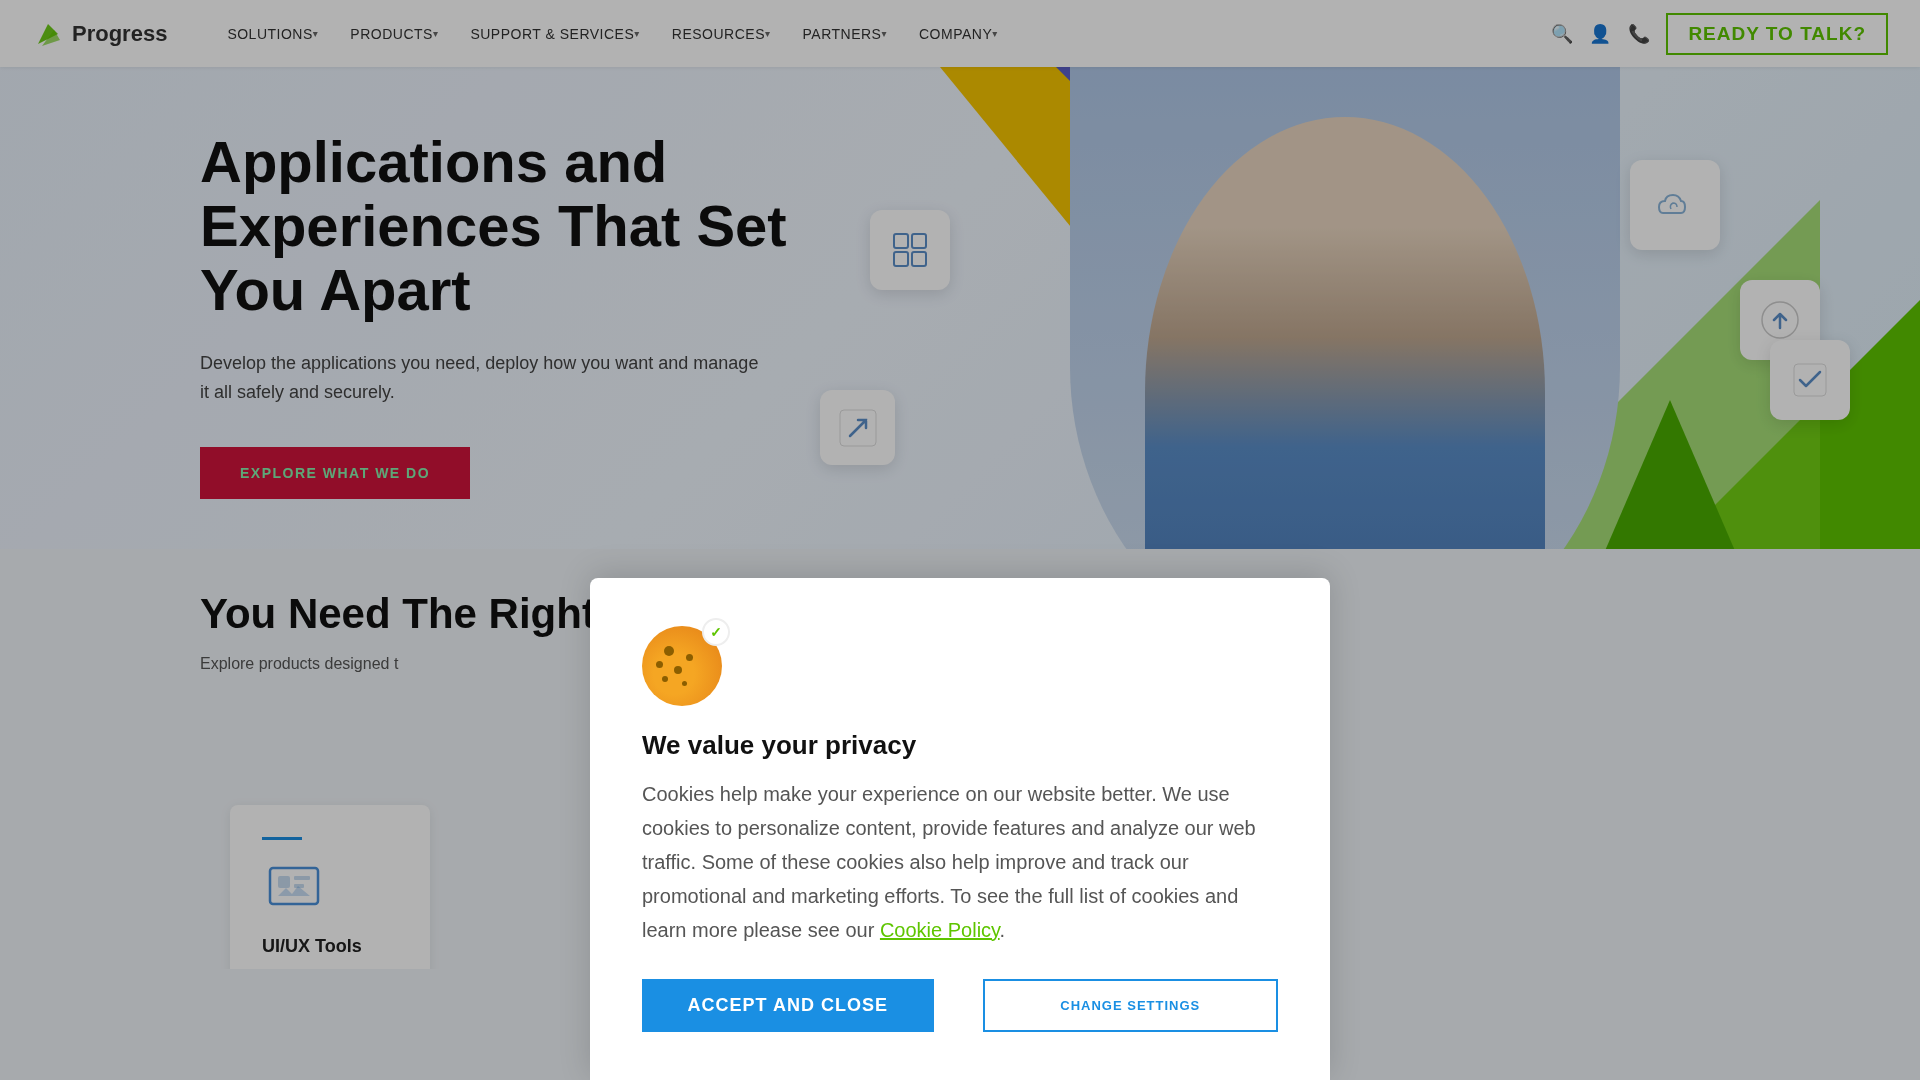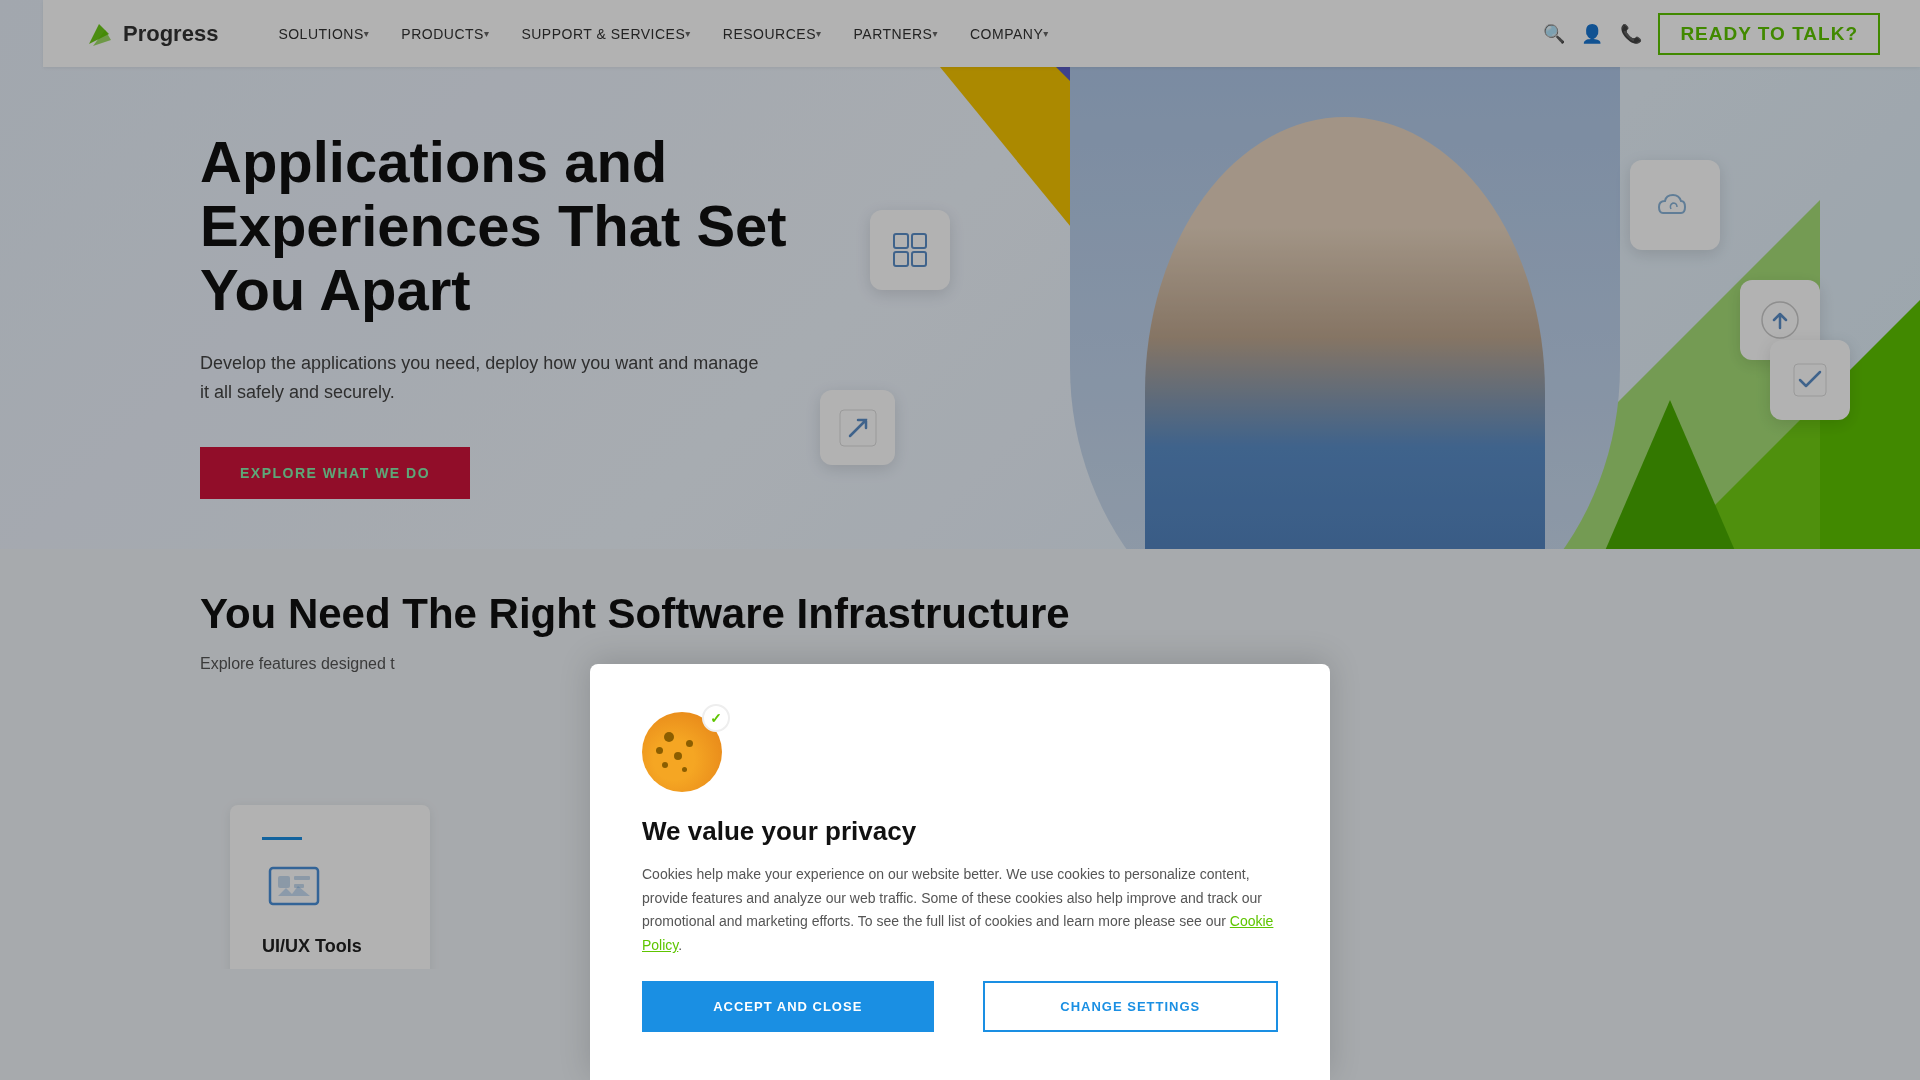--- a/index.html
+++ b/index.html
@@ -2,21 +2,21 @@
 <html><head>
   <meta charset="utf-8">
   <style>
     * { margin: 0; padding: 0; box-sizing: border-box; }
     body { font-family: 'Arial', sans-serif; width: 1920px; height: 1080px; overflow: hidden; background: #f0f4f8; }
 
     
     .navbar {
       position: fixed; top: 0; left: 0; right: 0; height: 67px;
       background: #fff; display: flex; 
-      padding: 0 40px; z-index: 100; box-shadow: 0 1px 4px rgba(0,0,0,0.08); margin-left: 43px;
+      padding: 0 32px; z-index: 100; box-shadow: 0 1px 4px rgba(0,0,0,0.08);
     }
     .nav-logo { display: flex; align-items: center; margin-right: 60px; }
     .nav-logo-icon { width: 32px; height: 32px; margin-right: 8px; }
     .nav-logo-text { font-size: 22px; font-weight: bold; color: #333; }
     .nav-links { display: flex; align-items: center; gap: 32px; flex: 1; }
     .nav-link {
       font-size: 14px; font-weight: 400; color: #333; cursor: pointer;
       display: flex; align-items: center; text-transform: uppercase; letter-spacing: 0.5px;
     }
     .nav-link .chevron { font-size: 10px; color: #666; }
@@ -152,27 +152,27 @@
     .cookie-check {
       position: absolute; top: -8px; right: -8px; width: 28px; height: 28px;
       background: #fff; border-radius: 50%; border: 2px solid #eee;
       display: flex; align-items: center; justify-content: center;
       font-size: 14px; color: #5ec500; font-weight: bold;
     }
     .cookie-title {
       font-size: 26px; font-weight: 700; color: #111; margin-bottom: 16px;
     }
     .cookie-body {
-      font-size: 14px; color: #555; line-height: 1.7; margin-bottom: 23px;
+      font-size: 20px; color: #555; line-height: 1.7; margin-bottom: 32px;
     }
     .cookie-body a { color: #5ec500; text-decoration: underline; cursor: pointer; }
     .cookie-buttons { display: flex; gap: 16px; }
     .btn-accept {
       flex: 1; background: #1a8fe3; color: #fff; border: none;
-      padding: 16px; font-size: 13px; font-weight: 700; cursor: pointer;
+      padding: 16px; font-size: 18px; font-weight: 700; cursor: pointer;
       text-transform: uppercase; letter-spacing: 1px;
     }
     .btn-settings {
       flex: 1; background: #fff; color: #1a8fe3;
       border: 2px solid #1a8fe3; padding: 16px;
       font-size: 13px; font-weight: 700; cursor: pointer;
       text-transform: uppercase; letter-spacing: 1px; margin-left: 33px;
     }
 
     
@@ -275,21 +275,21 @@
   </div>
 
   <div class="hero-content">
     <h1 class="hero-title">Applications and Experiences That Set You Apart</h1>
     <p class="hero-subtitle">Develop the applications you need, deploy how you want and manage it all safely and securely.</p>
     <button class="hero-cta">EXPLORE WHAT WE DO</button>
   </div>
 
   <div class="below-hero">
     <h2 class="below-title">You Need The Right Software Infrastructure</h2>
-    <p class="below-subtitle">Explore features designed t</p>
+    <p class="below-subtitle">Explore products designed t</p>
 
     <div class="cards-row">
 
       <div class="card" style="margin-bottom: -20px;">
         <div class="card-bar" style="background:#1a8fe3;"></div>
         <div class="card-icon">
           <svg viewBox="0 0 64 64" fill="none" width="64" height="64">
             <rect x="8" y="12" width="48" height="36" rx="3" stroke="#4a90d9" stroke-width="2.5" fill="none"></rect>
             <rect x="16" y="20" width="12" height="12" rx="2" fill="#c8dcf0"></rect>
             <rect x="32" y="20" width="16" height="4" rx="1" fill="#c8dcf0"></rect>

